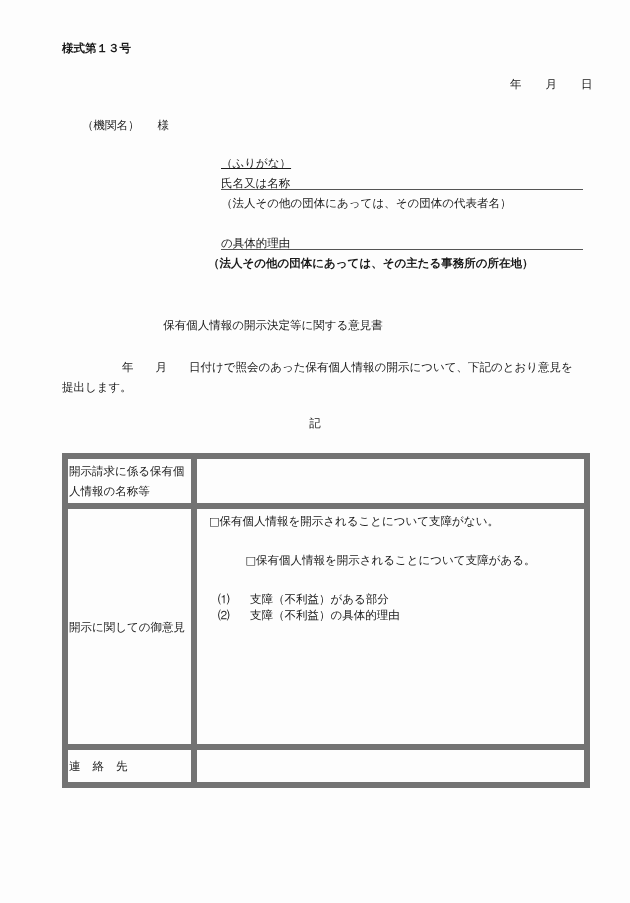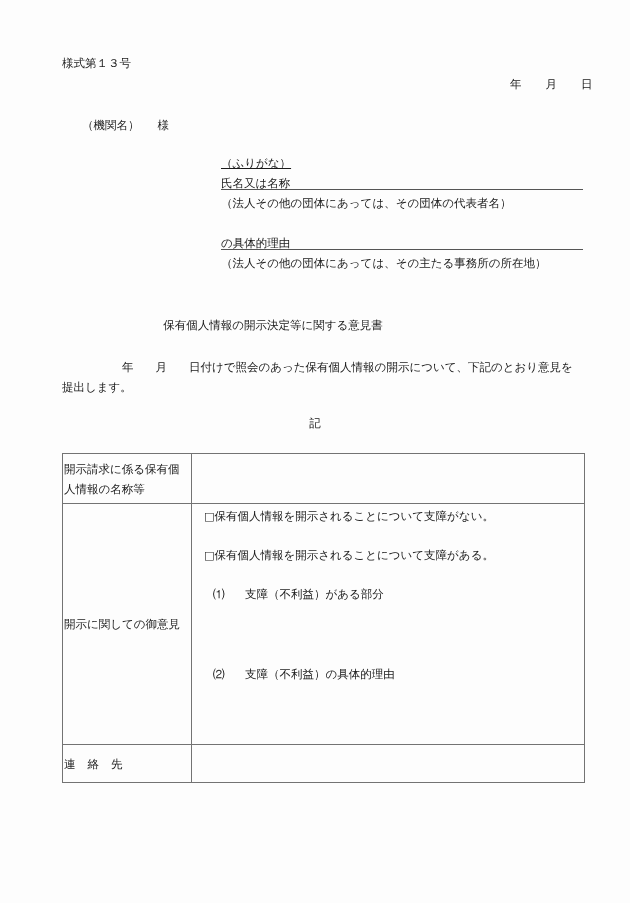--- a/index.html
+++ b/index.html
@@ -6,68 +6,68 @@
     html, body {
       width: 630px; height: 903px;
       background: #fdfdfd;
       font-family: "DejaVu Serif", "Liberation Serif", serif;
       color: #1a1a1a;
       font-size: 11.5px;
       position: relative;
       overflow: hidden;
     }
     .abs { position: absolute; white-space: nowrap; line-height: 14px; }
-    .form-no { left: 62px; top: 56px; }
+    .form-no { left: 62px; top: 41px; font-weight: bold; }
     .date-line { left: 486px; top: 77px; }
     .date-line span { display: inline-block; }
     .date-line .gap { width: 24px; }
     .addressee { left: 82px; top: 118px; }
     .addressee .sama { margin-left: 18px; }
     .furigana { left: 221px; top: 156px; text-decoration: underline; }
     .field-label { left: 221px; top: 176px; }
     .field-line {
       position: absolute; left: 221px; width: 362px; height: 1px;
       background: #555;
     }
     .line-name { top: 189px; }
     .line-addr { top: 249px; }
     .field-note { left: 221px; top: 196px; }
     .addr-label { left: 221px; top: 236px; }
-    .addr-note { left: 221px; top: 256px; }
+    .addr-note { left: 208px; top: 256px; font-weight: bold; }
     .doc-title { left: 0; width: 546px; top: 318px; text-align: center; }
     .body-para { left: 62px; top: 357px; width: 522px; white-space: normal; line-height: 20px; }
     .body-para .indent { display: inline-block; width: 60px; }
     .body-para .sp { display: inline-block; width: 22px; }
     .ki { left: 0; width: 630px; top: 416px; text-align: center; }
 
     table.opinion {
       position: absolute; left: 62px; top: 453px;
       width: 522px;
       border-collapse: collapse;
       table-layout: fixed;
     }
     table.opinion td {
-      border: 1px solid #737373;
+      border: 6px solid #737373;
       vertical-align: middle;
       padding: 0 1px;
       line-height: 20px;
       font-size: 11.5px;
     }
     table.opinion col.c1 { width: 129px; }
     table.opinion col.c2 { width: 393px; }
     .row1 td { height: 50px; }
     .row2 td { height: 241px; }
     .row3 td { height: 38px; }
     .row2 td.content { vertical-align: top; padding: 4px 12px; }
     .opt { display: block; line-height: 16px; }
     .opt1 { margin-top: 0; }
-    .opt2 { margin-top: 22px; }
+    .opt2 { margin-top: 22px; text-align: center; }
     .sub { display: block; line-height: 16px; padding-left: 9px; }
     .sub1 { margin-top: 22px; }
-    .sub2 { margin-top: 64px; }
+    .sub2 { }
     .sub .num { display: inline-block; width: 32px; }
     .contact-label span { display: inline-block; margin-right: 12px; }
     .checkbox-glyph { font-family: "DejaVu Sans", sans-serif; font-size: 11px; }
   </style>
 </head>
 <body>
 
 <div class="abs form-no">様式第１３号</div>
 
 <div class="abs date-line">

